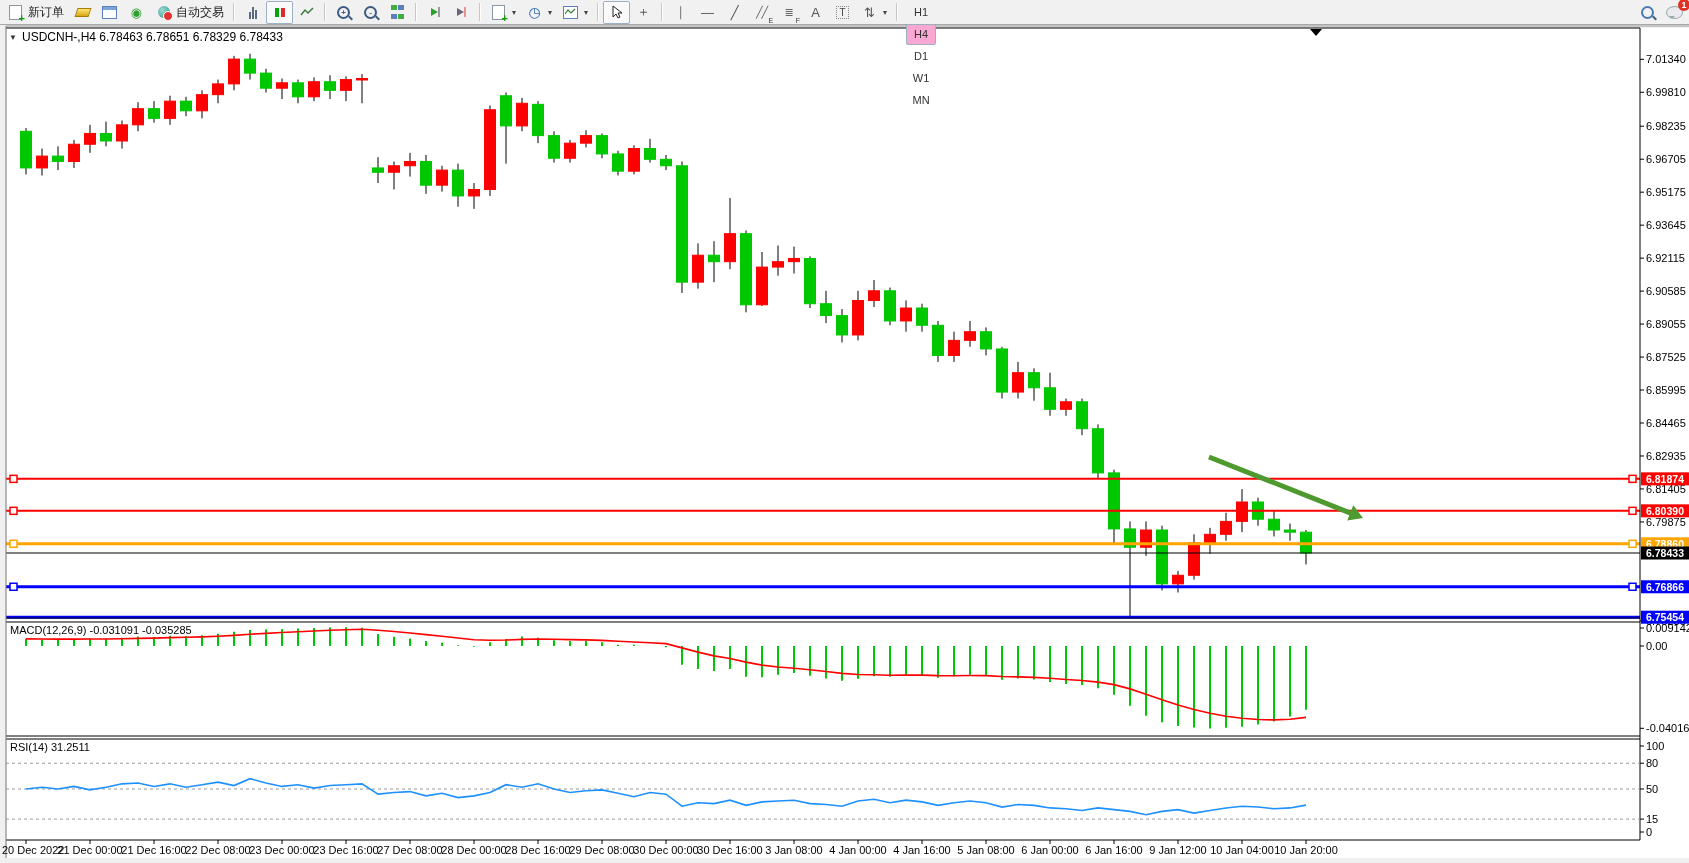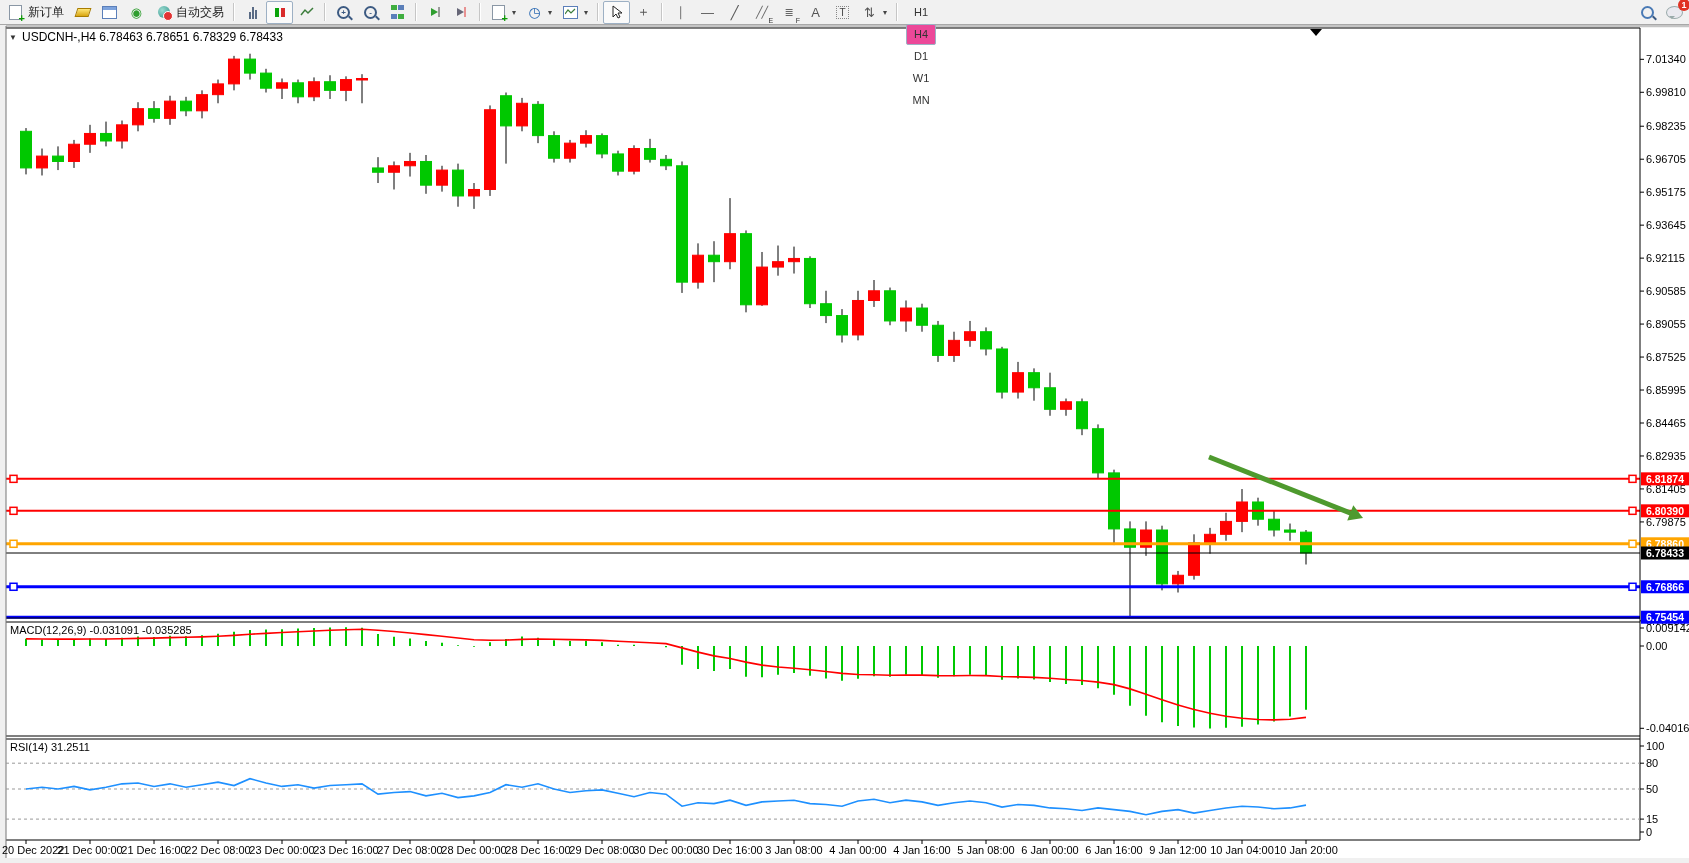--- a/index.html
+++ b/index.html
@@ -34,21 +34,21 @@
   .tiles i{height:5px;}
   .clockg{color:#2f6db4;font-size:14px;}
   .glyph{font-size:13px;color:#555;}
   .glyph.thin{font-weight:100;}
   .fibF{position:relative;font-size:11px;color:#666;letter-spacing:-1px;}
   .subL{position:absolute;right:-2px;bottom:-3px;font-size:7px;color:#333;}
   .dotbox{border:1px dotted #888;padding:0 2px;font-size:10px;color:#444;}
   .tfwrap{display:flex;align-items:center;gap:1px;margin-left:4px;flex-direction:column;}
   .tf{min-width:24px;text-align:center;font-size:11px;color:#333;height:19px;line-height:19px;
       border:1px solid transparent;border-radius:2px;cursor:pointer;padding:0 2px;}
-  .tf.active{background:#ec4899;border:1px solid #9db0c4;}
+  .tf.active{background:#f9a8d4;border:1px solid #9db0c4;}
   .tbright{position:absolute;right:6px;top:0;height:25px;display:flex;align-items:center;gap:10px;}
   .bubble{width:15px;height:11px;background:#e9e9ef;border:1px solid #9aa;border-radius:50%;position:relative;}
   .bubble::after{content:"";position:absolute;left:2px;bottom:-4px;border:3px solid transparent;border-top-color:#9aa;}
   .badge1{position:absolute;right:-7px;top:-5px;background:#e03222;color:#fff;border-radius:50%;
           width:12px;height:12px;font-size:9px;line-height:12px;text-align:center;font-weight:bold;}
 </style>
 </head>
 <body>
 
 <div id="stage">

